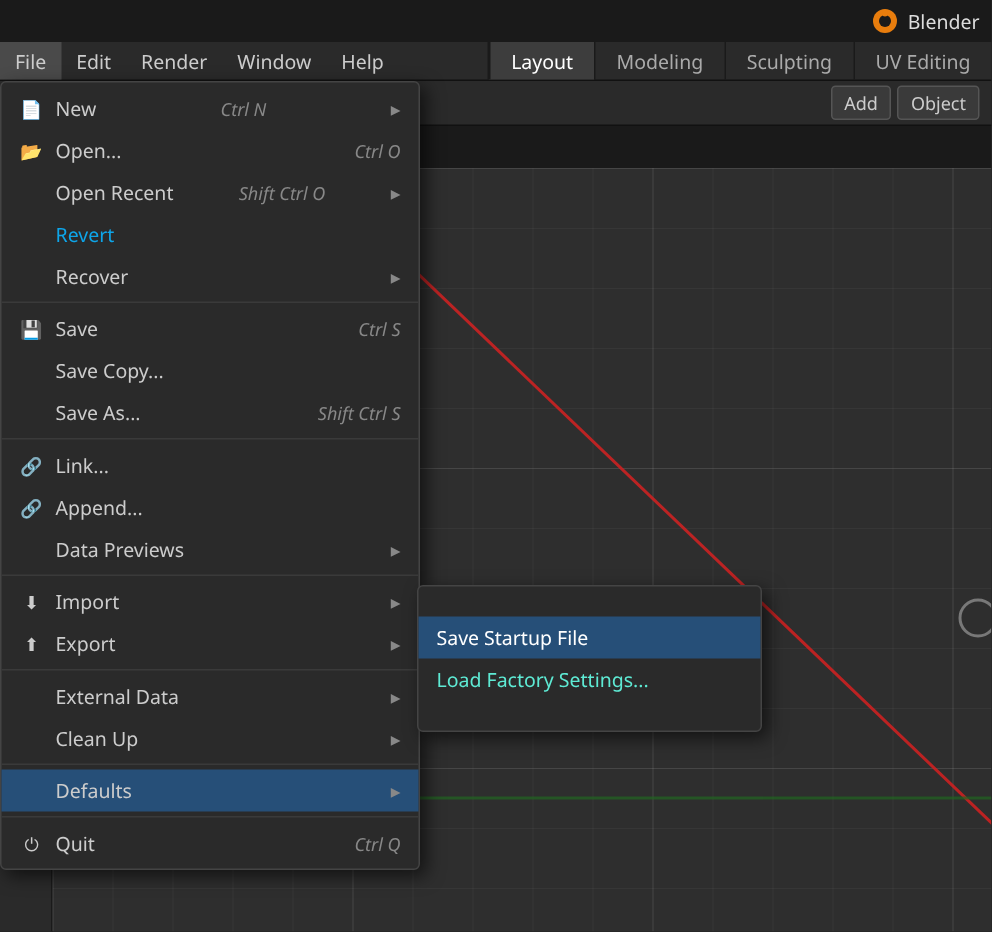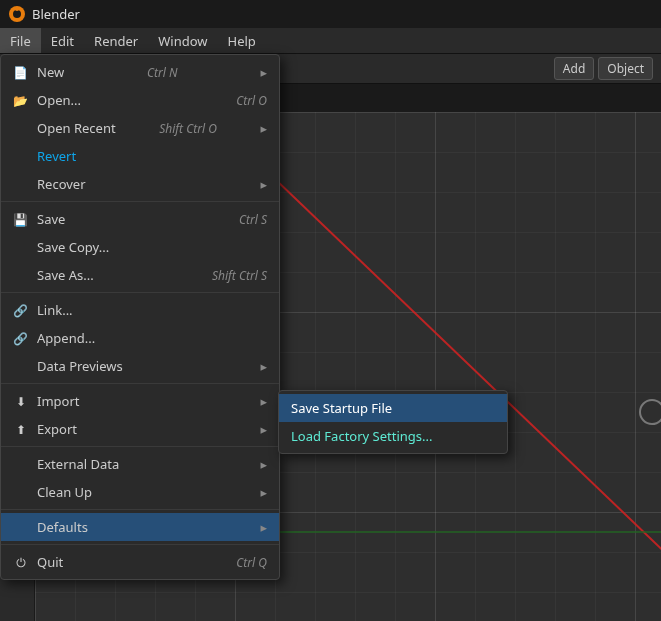--- a/index.html
+++ b/index.html
@@ -15,20 +15,21 @@
     }
 
     
     .title-bar {
       background: #1a1a1a;
       height: 28px;
       display: flex;
       align-items: center;
       padding: 0 8px;
       gap: 6px;
+      justify-content: flex-end;
     }
 
     
     .menu-bar {
       background: #2a2a2a;
       height: 26px;
       display: flex;
       align-items: stretch;
       border-bottom: 1px solid #111;
     }
@@ -218,21 +219,21 @@
 
     
     .defaults-submenu {
       position: absolute;
       left: 278px;
       top: 390px;
       background: #2a2a2a;
       border: 1px solid #444;
       border-radius: 4px;
       width: 230px;
-      padding: 3px 0;
+      padding: 20px 0;
       box-shadow: 4px 4px 12px rgba(0,0,0,0.6);
       z-index: 101;
     }
     .submenu-item {
       display: flex;
       align-items: center;
       padding: 5px 12px;
       cursor: pointer;
       color: #ccc;
       font-size: 13px;
@@ -254,20 +255,26 @@
   <span>Blender</span>
 </div>
 
 <div class="menu-bar">
   <div class="menu-item active">File</div>
   <div class="menu-item">Edit</div>
   <div class="menu-item">Render</div>
   <div class="menu-item">Window</div>
   <div class="menu-item">Help</div>
 
+  <div style="display:flex;align-items:stretch;margin-left:auto;border-left:1px solid #1a1a1a;">
+    <div class="workspace-tab active">Layout</div>
+    <div class="workspace-tab">Modeling</div>
+    <div class="workspace-tab">Sculpting</div>
+    <div class="workspace-tab">UV Editing</div>
+  </div>
 </div>
 
 <div class="toolbar-row">
   <div class="toolbar-dropdown">
     <span>default</span>
     <span>▾</span>
   </div>
   <span class="toolbar-label">Drag:</span>
   <div class="toolbar-dropdown">
     <span>Select Box</span>

